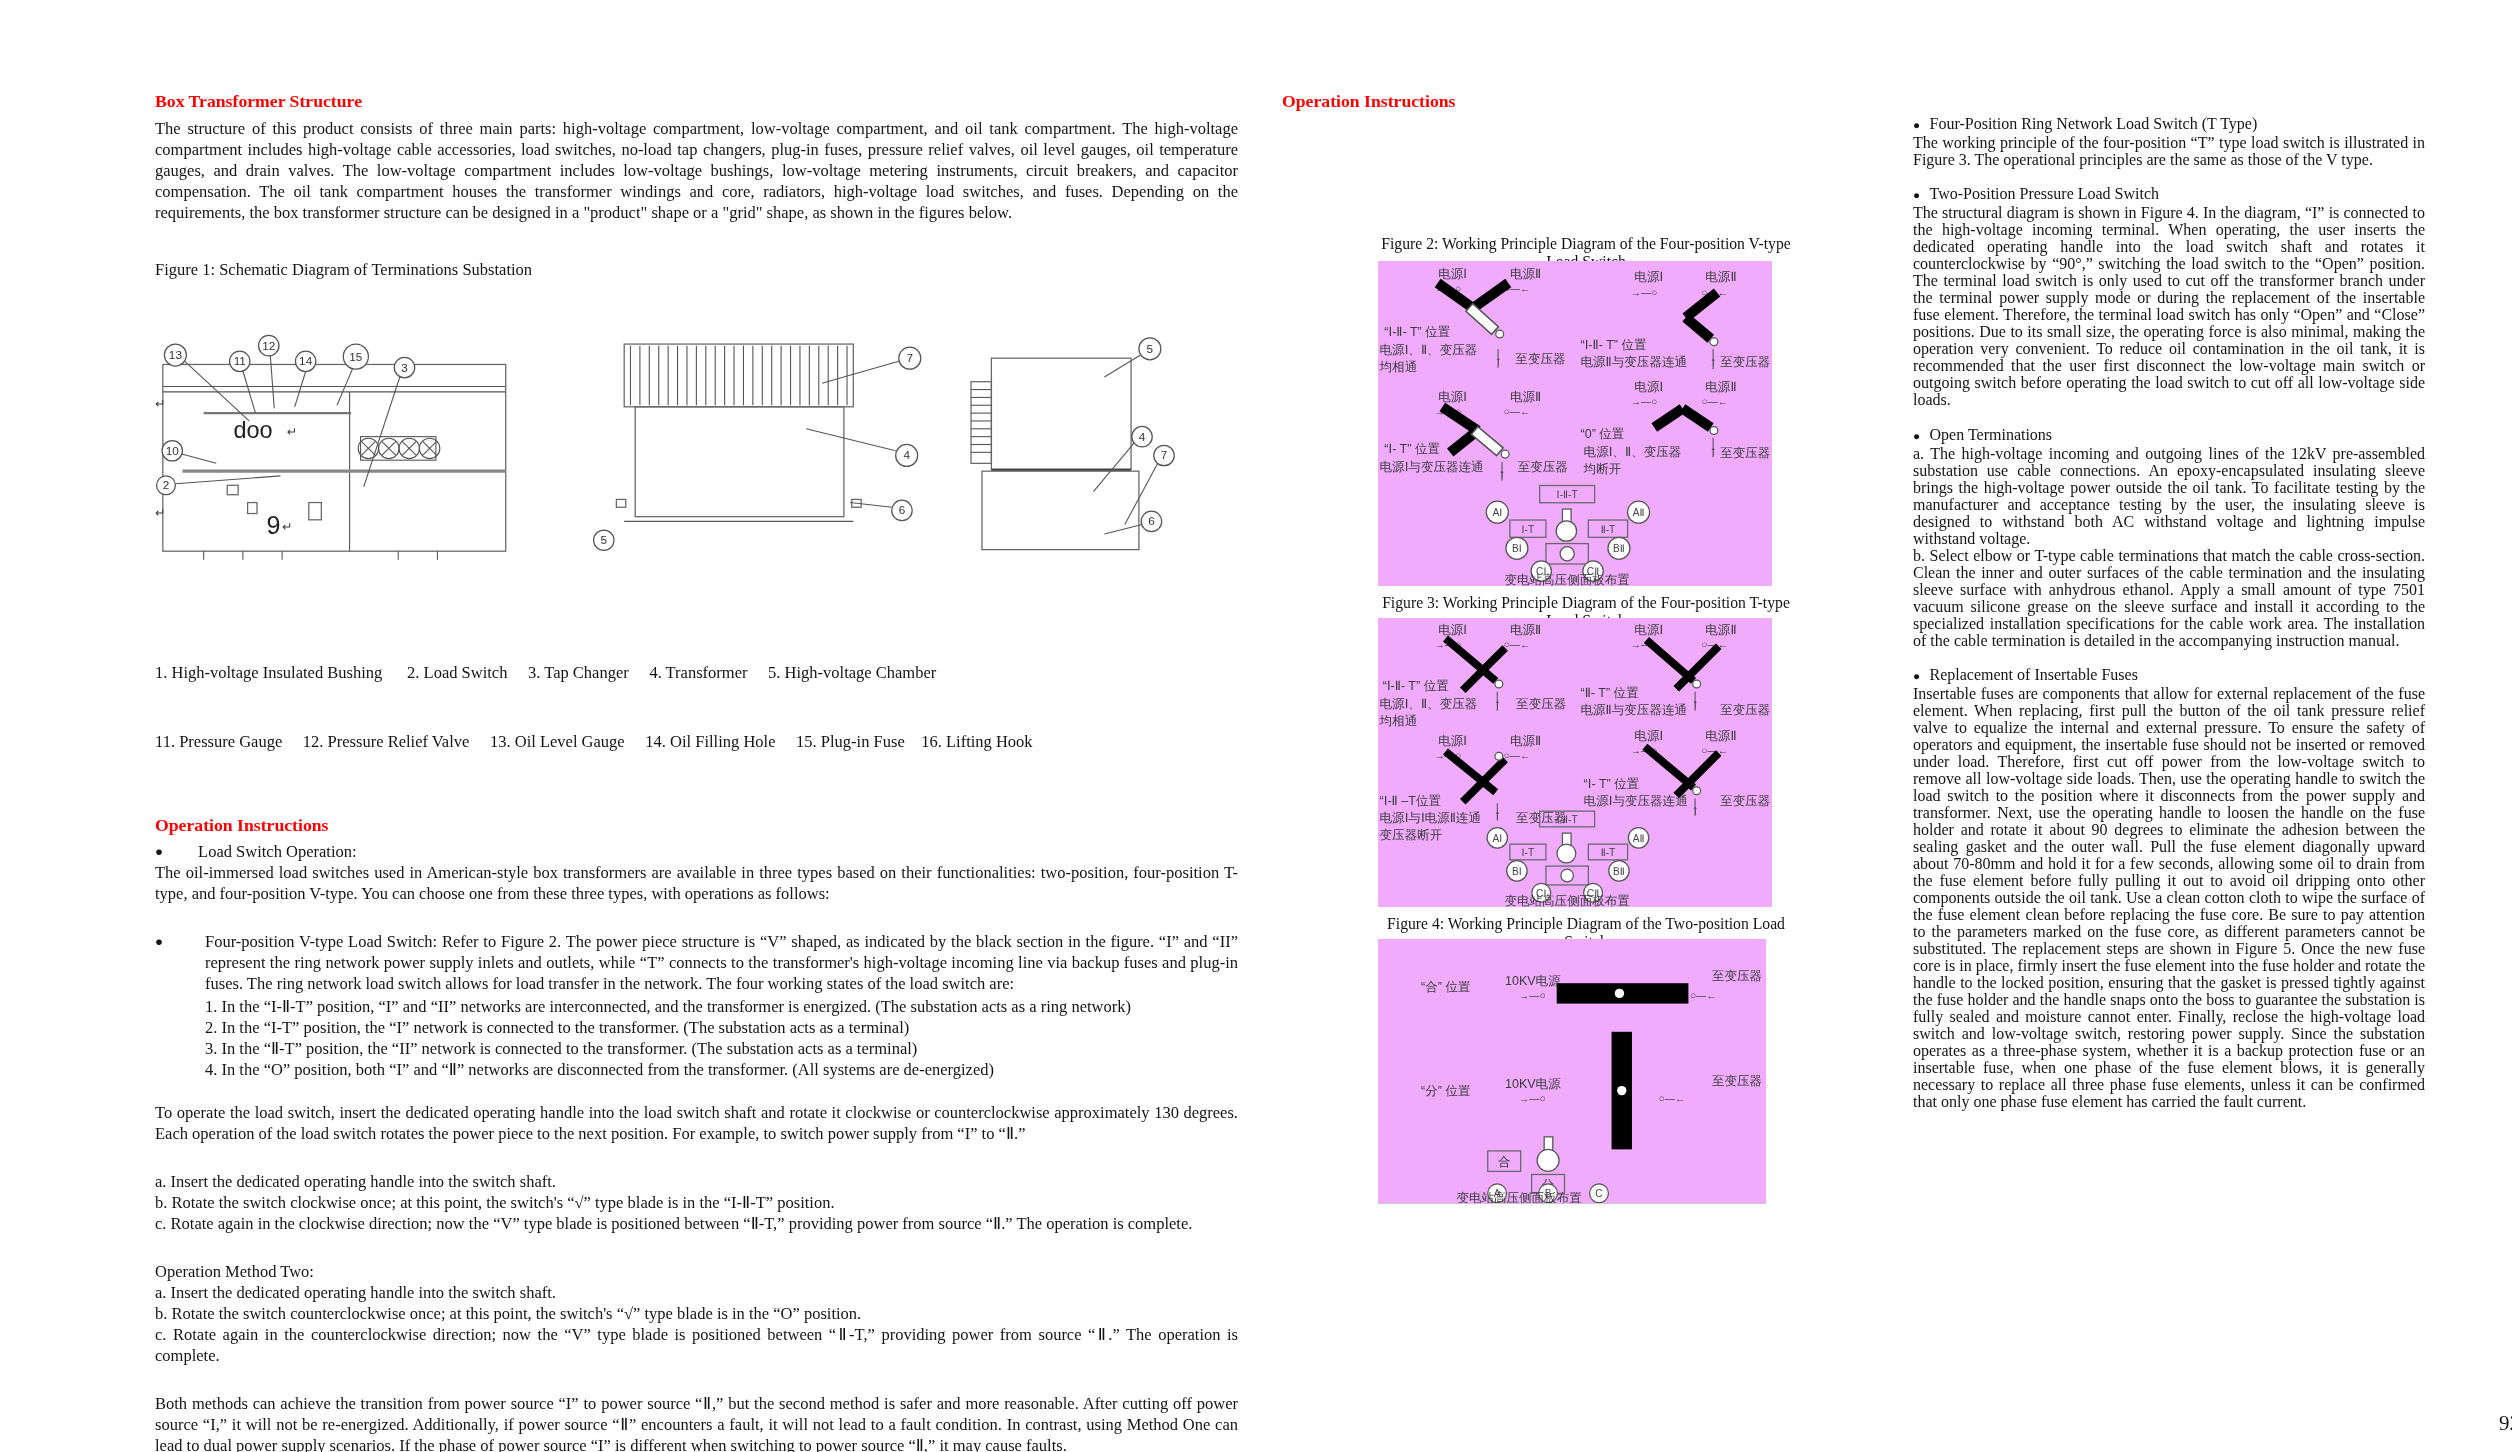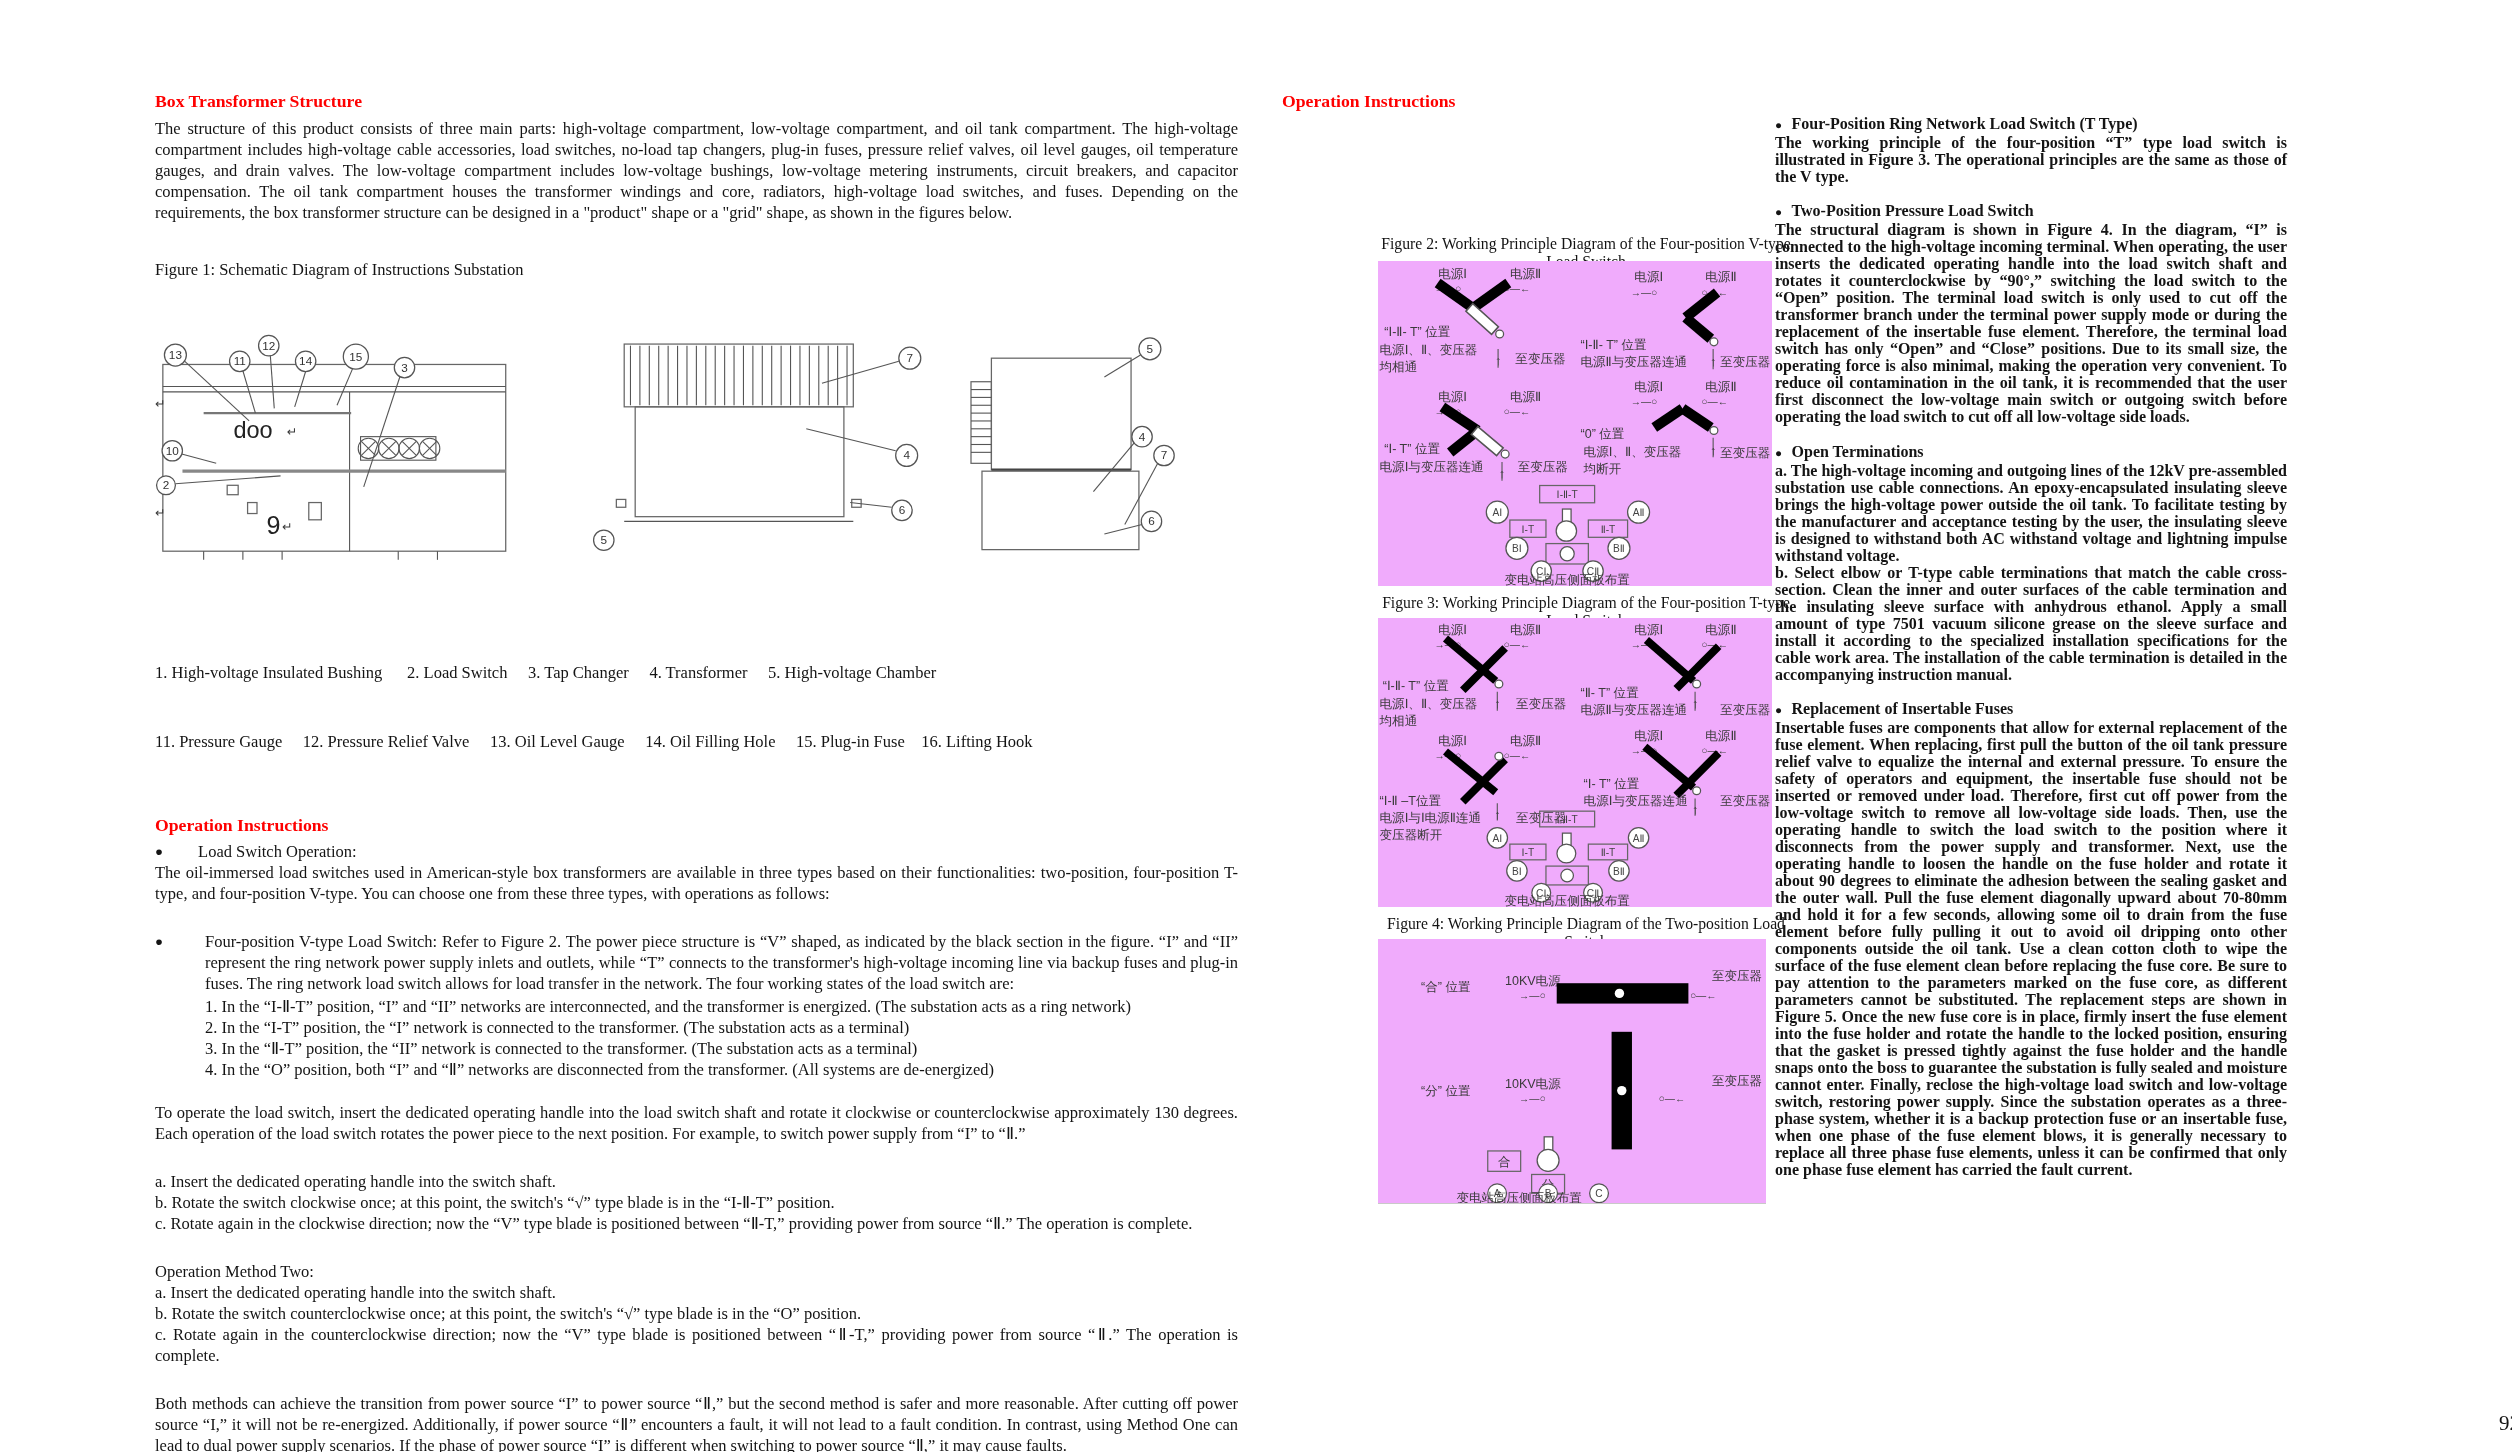--- a/index.html
+++ b/index.html
@@ -29,38 +29,38 @@
   svg text.lbl { font-family:"Liberation Sans", sans-serif; font-size:13px; fill:#444; }
   svg text.num { font-family:"Liberation Sans", sans-serif; font-size:15px; fill:#333; }
   svg .blk { stroke:#000; stroke-width:13; }
   svg .blk9 { stroke:#000; stroke-width:10; }
   svg .blade { fill:#ffffff; stroke:#555; stroke-width:2; }
   svg .thin { stroke:#555; stroke-width:1.4; fill:none; }
   svg .box { fill:none; stroke:#666; stroke-width:1.6; }
   svg .oc  { fill:#fff; stroke:#555; stroke-width:1.6; }
 
   
-  .col-right { position:absolute; left:1775px; top:115px; width:512px;font-weight:bold; }
+  .col-right { position:absolute; left:1913px; top:115px; width:512px; }
   .col-right p { margin:0; font-size:16px; line-height:17px; text-align:justify; }
   .rc-title { text-align:left !important; }
   .rc-title .blt { font-size:11.8px; margin-right:9.4px; }
   .gap22 { height:17.3px; }
 
   .pagenum { position:absolute; left:0; right:0; top:1411px; text-align:right; font-size:21px; }
 </style>
 </head>
 <body>
 
 <div class="page">
 
   <div class="col-left">
     <div class="red-head">Box Transformer Structure</div>
     <p>The structure of this product consists of three main parts: high-voltage compartment, low-voltage compartment, and oil tank compartment. The high-voltage compartment includes high-voltage cable accessories, load switches, no-load tap changers, plug-in fuses, pressure relief valves, oil level gauges, oil temperature gauges, and drain valves. The low-voltage compartment includes low-voltage bushings, low-voltage metering instruments, circuit breakers, and capacitor compensation. The oil tank compartment houses the transformer windings and core, radiators, high-voltage load switches, and fuses. Depending on the requirements, the box transformer structure can be designed in a "product" shape or a "grid" shape, as shown in the figures below.</p>
 
-    <p class="figcap" style="margin-top:36px">Figure 1: Schematic Diagram of Instructions Substation</p>
+    <p class="figcap" style="margin-top:36px">Figure 1: Schematic Diagram of Terminations Substation</p>
 
     
     <svg width="1020" height="300" viewBox="0 0 1300 382" style="margin-top:9.4px">
 
       <g>
         <rect x="10" y="96" width="437" height="238" class="box"></rect>
         <line x1="10" y1="124" x2="447" y2="124" class="thin"></line>
         <line x1="10" y1="131" x2="447" y2="131" class="thin"></line>
         <line x1="248" y1="131" x2="248" y2="334" class="thin"></line>
         <line x1="62" y1="158" x2="250" y2="158" stroke="#777" stroke-width="3"></line>

